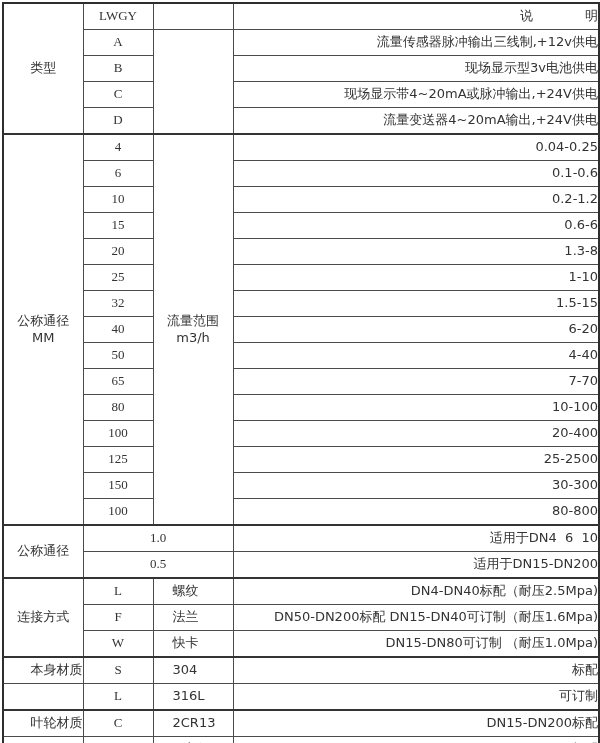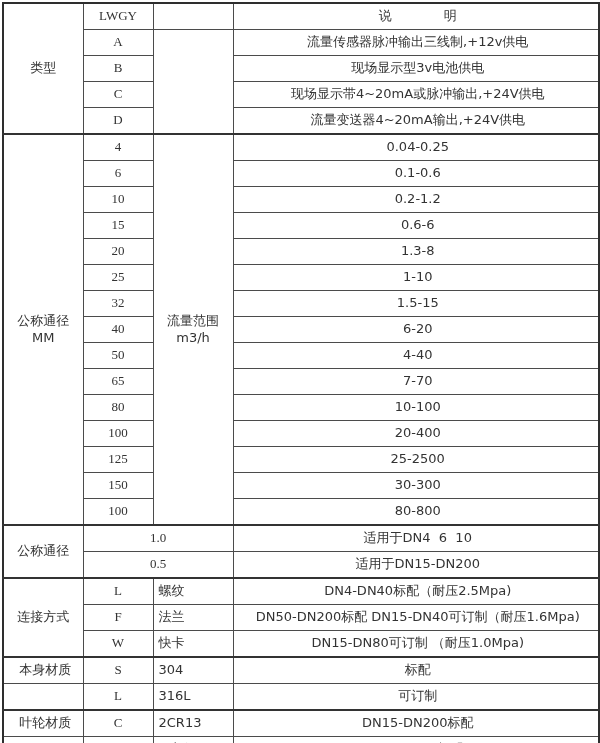--- a/index.html
+++ b/index.html
@@ -20,24 +20,24 @@
     color: #333333;
     font-size: 13px;
     line-height: 1.25;
     padding: 0;
     vertical-align: middle;
     white-space: pre;
     overflow: hidden;
     height: 25px;
   }
   td.label  { text-align: center; margin-left: 39px; }
-  td.labelL { text-align: center; padding-left: 4px; }
+  td.labelL { text-align: right; padding-left: 4px; }
   td.code   { text-align: center; font-family: Liberation Serif, serif; }
-  td.name   { text-align: left; padding-left: 5px; }
-  td.desc   { text-align: center; padding-left: 4px; }
+  td.name   { text-align: left; padding-left: 19px; }
+  td.desc   { text-align: right; padding-left: 4px; }
   tr.sect td { border-top: 2px solid #333333; }
 </style>
 </head>
 <body>
 
 <table class="spec">
   <colgroup>
     <col style="width:80px">
       <col style="width:70px">
       <col style="width:80px">

